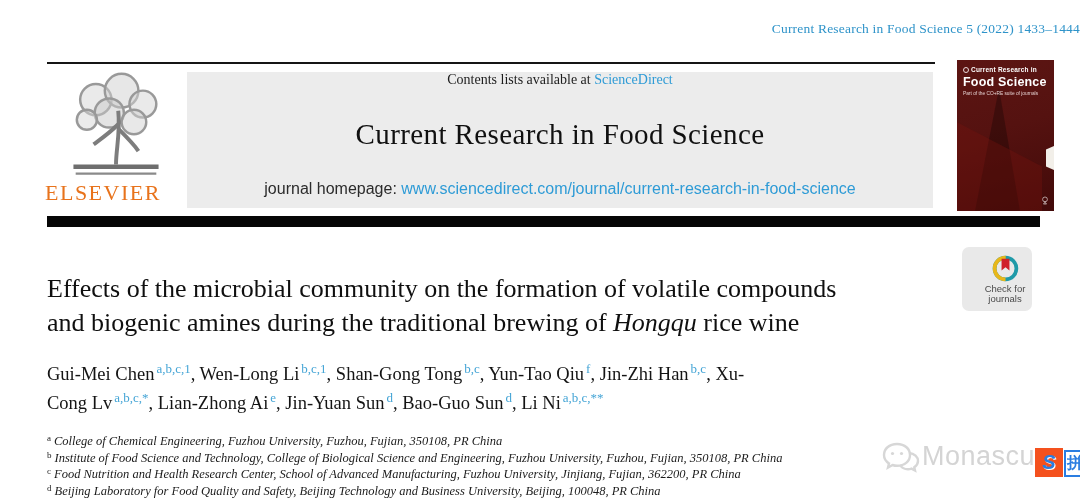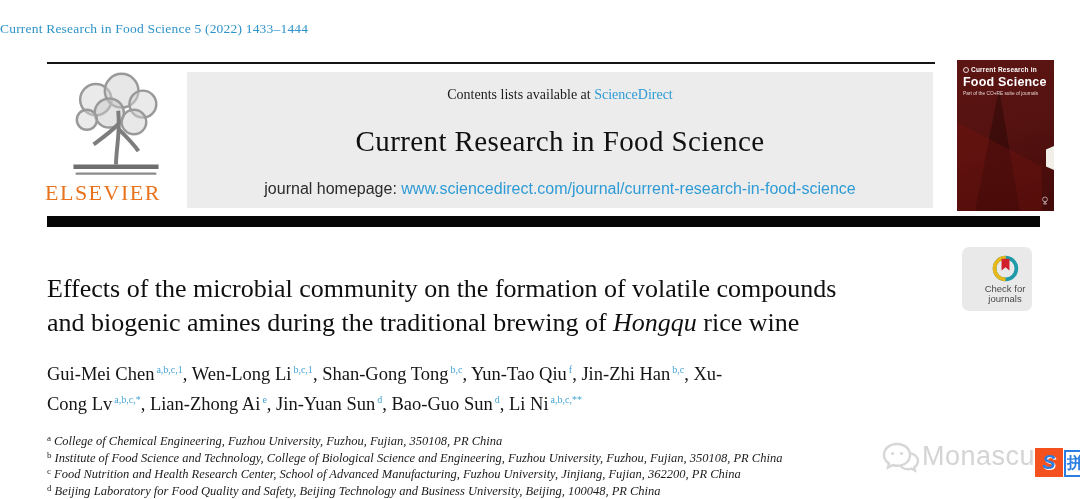--- a/index.html
+++ b/index.html
@@ -1,35 +1,35 @@
 <!DOCTYPE html>
 <html><head>
 <meta charset="utf-8">
 <style>
   * { margin:0; padding:0; box-sizing:border-box; }
   body { background:#ffffff; font-family:"Liberation Serif", serif; }
   .page { position:relative; width:1080px; height:499px; background:#ffffff; overflow:hidden; }
 
   
-  .citation { position:absolute; top:21px; left:0; width:100%; text-align:left;
+  .citation { position:absolute; top:21px; left:0; width:100%; text-align:right;
               font-size:13.5px; color:#2e93c9; letter-spacing:.2px; }
 
   
   .topline { position:absolute; left:47px; top:62px; width:888px; height:2px; background:#151515; }
 
   
   .elsevier { position:absolute; left:45px; top:66px; width:142px; height:144px; }
   .elsevier .tree { display:block; margin:0 auto; }
   .elsevier .name { display:block; margin-top:2px; font-size:22px; letter-spacing:1.5px;
                     color:#e8731c; font-family:"Liberation Serif", serif; }
 
   
   .banner { position:absolute; left:187px; top:72px; width:746px; height:136px; background:#ececec;
             display:flex; flex-direction:column; justify-content:space-between; align-items:center;
-            padding:15px 10px 10px 10px; }
+            padding:0 10px 10px 10px; }
   .contents-line { font-size:14px; color:#1c1c1c; }
   .journal-name  { font-size:29px; color:#101010; letter-spacing:.4px; }
   .homepage-line { font-family:"Liberation Sans", sans-serif; font-size:16px; color:#2b2b2b; }
   .link { color:#2e9bd6; }
 
   
   .cover { position:absolute; left:957px; top:60px; width:97px; height:151px;
            background:linear-gradient(165deg, #5c1513 0%, #551210 45%, #420a09 100%); overflow:hidden; }
   .cover .fold1 { position:absolute; left:18px; top:28px; width:60px; height:123px;
                   background:rgba(0,0,0,.28); clip-path:polygon(40% 0, 75% 100%, 0 100%); }
@@ -56,21 +56,21 @@
                     color:#4a4a4a; text-align:center; }
 
   
   .title { position:absolute; left:47px; top:272px; width:905px; font-size:26px; line-height:33.5px;
            color:#0f0f0f; }
   .title .it { font-style:italic; }
 
   
   .authors { position:absolute; left:47px; top:361px; width:905px; font-size:18.5px; line-height:26.5px;
              color:#141414; }
-  .authors .sup { font-size:10px; color:#45a5d6; position:relative; top:-7px; margin-left:2px; }
+  .authors .sup { font-size:13px; color:#45a5d6; position:relative; top:-7px; margin-left:2px; }
 
   
   .affils { position:absolute; left:47px; top:434px; width:930px; font-size:12.5px; line-height:15.6px;
             color:#1a1a1a; }
   .affils .aff { font-style:italic; }
   .affils .asup { font-style:normal; font-size:9px; position:relative; top:-4px; margin-right:3px; }
 
   
   .wechat-icon { position:absolute; left:882px; top:441px; }
   .wm-text { position:absolute; left:922px; top:441px; font-family:"Liberation Sans", sans-serif;

